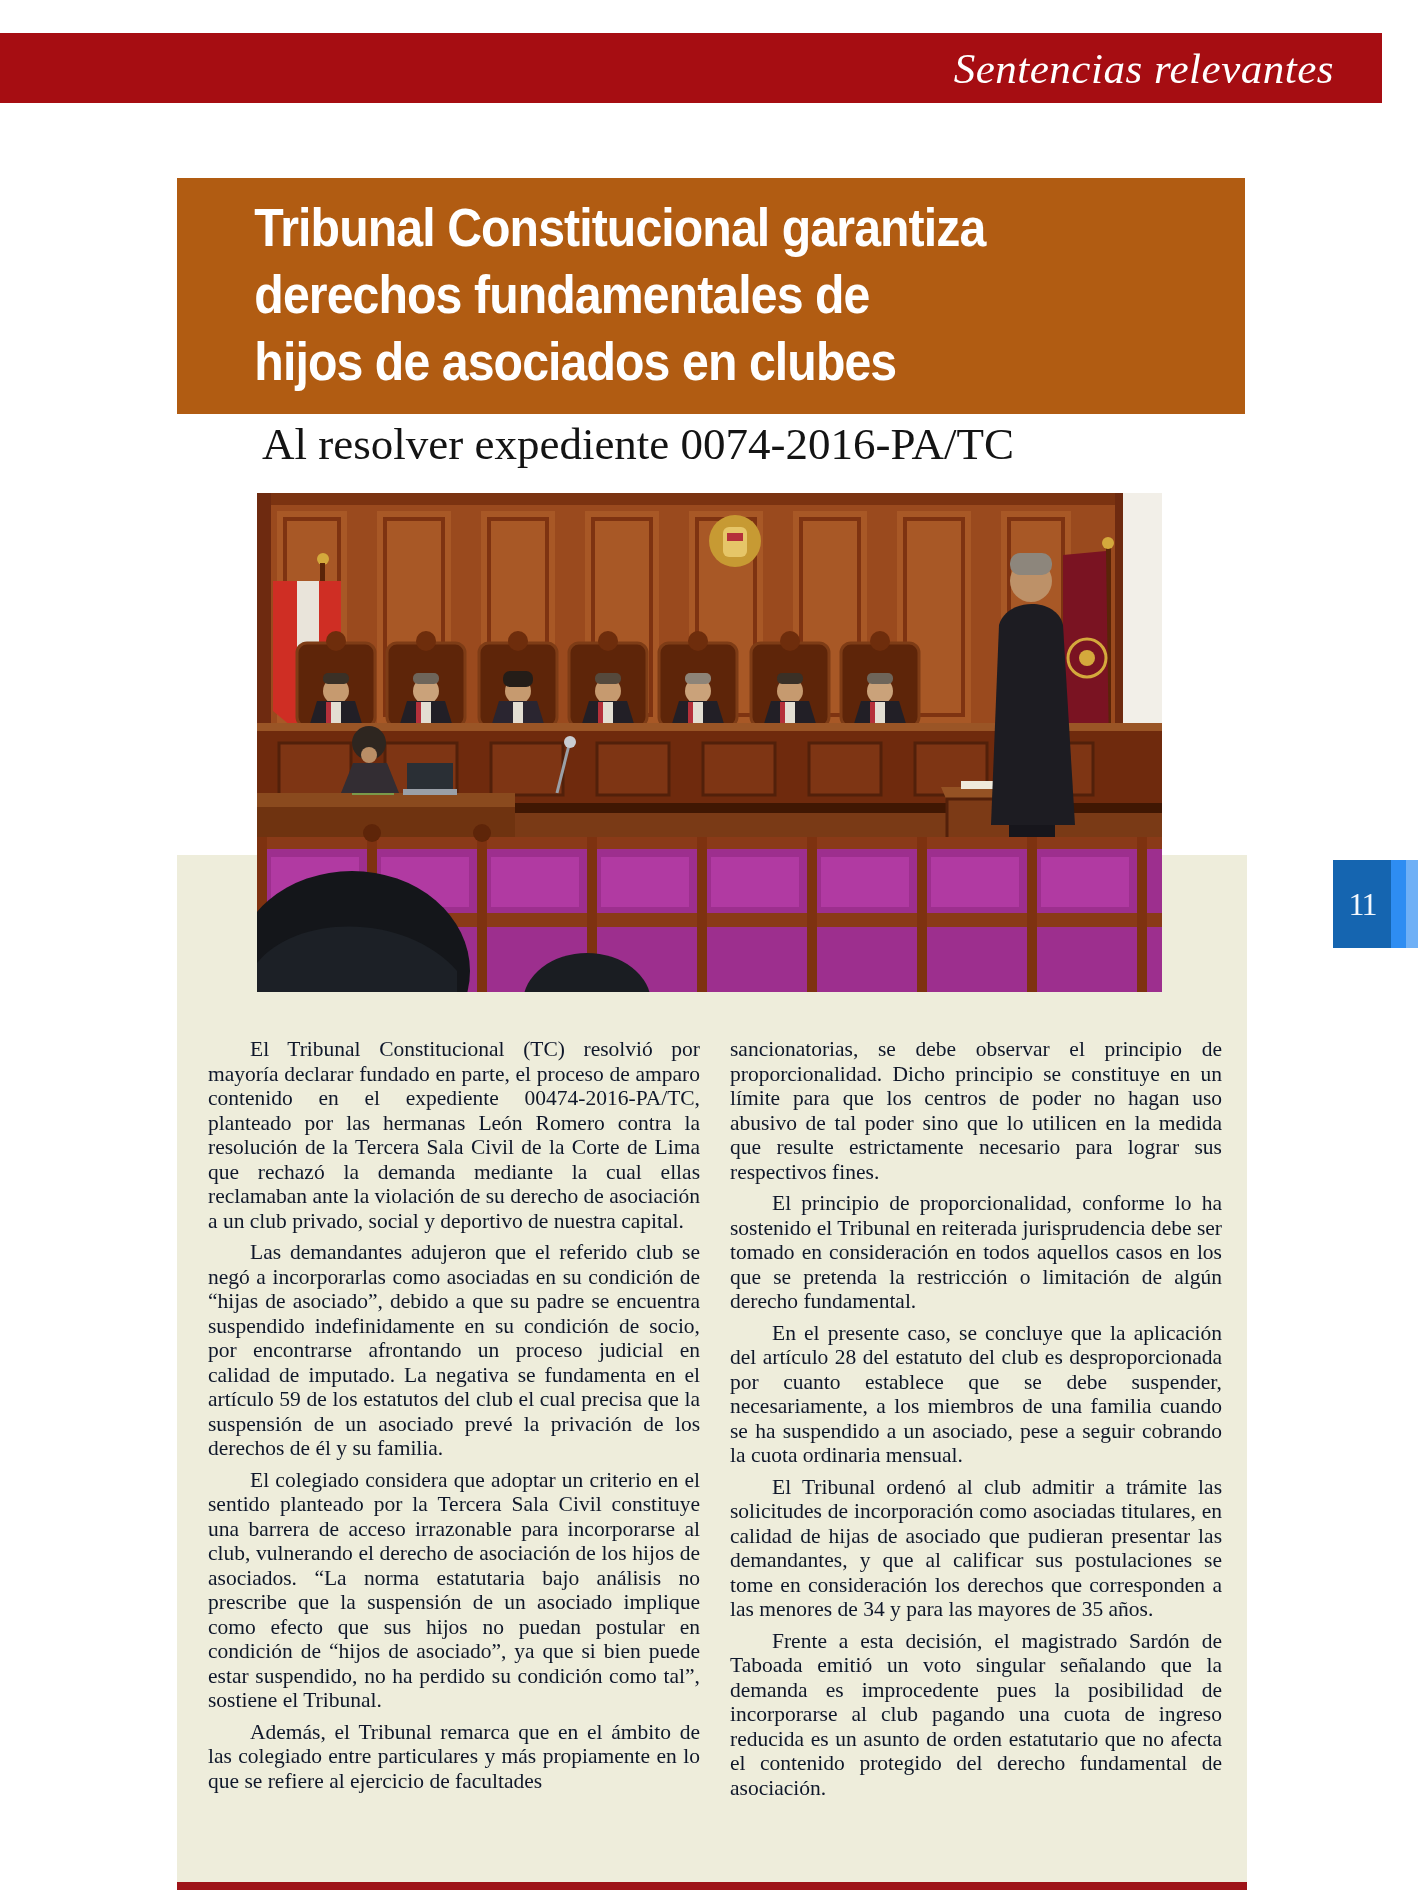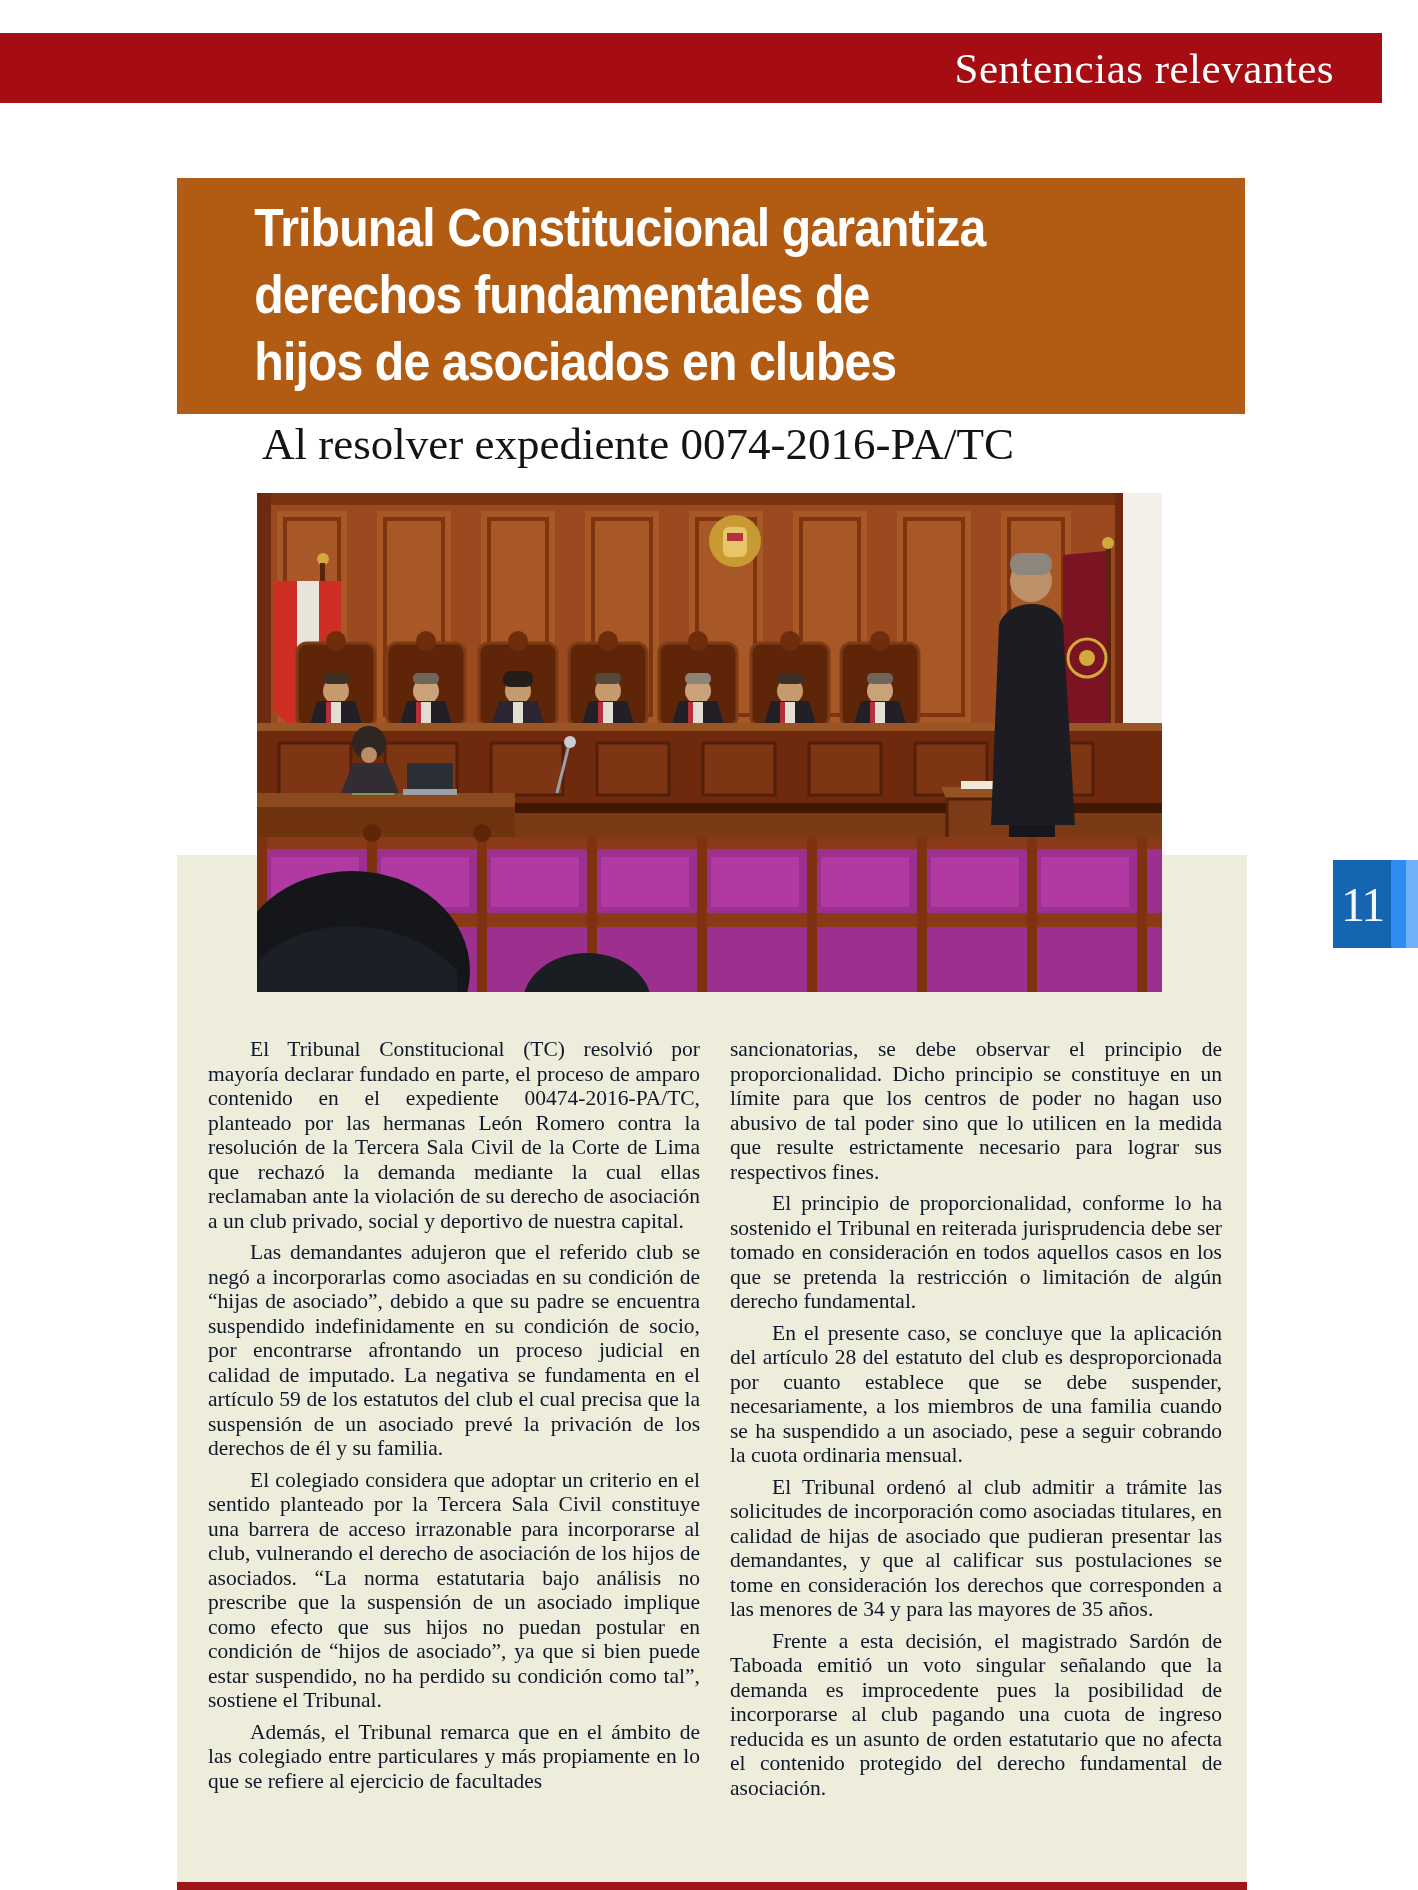--- a/index.html
+++ b/index.html
@@ -2,21 +2,21 @@
 <html><head>
 <meta charset="utf-8">
 <style>
   html,body{margin:0;padding:0;background:#ffffff;}
   .page{position:relative;width:1418px;height:1890px;background:#ffffff;overflow:hidden;
         font-family:"Liberation Serif",serif;}
 
   
   .topbar{position:absolute;left:0;top:33px;width:1382px;height:70px;background:#a60d12;
           display:flex;align-items:center;justify-content:flex-end;}
-  .topbar .section-title{color:#ffffff;font-size:43px;padding-right:48px;letter-spacing:.5px;}
+  .topbar .section-title{color:#ffffff;font-size:43px;padding-right:48px;letter-spacing:.5px;font-style:italic;}
 
   
   .title-box{position:absolute;left:177px;top:178px;width:1068px;height:236px;background:#b15c12;}
   .title-inner{padding:16px 0 0 85px;transform:scaleX(.91);transform-origin:left top;}
   .title-line{color:#ffffff;font-family:"Liberation Sans",sans-serif;font-weight:bold;
               font-size:53px;line-height:67px;letter-spacing:-1px;white-space:nowrap;}
 
   .subtitle{position:absolute;left:262px;top:416px;width:980px;color:#141414;
             font-size:45px;line-height:56px;white-space:nowrap;}
 
@@ -24,21 +24,21 @@
   .panel{position:absolute;left:177px;top:855px;width:1070px;height:1035px;background:#eeeddb;}
   .footer-bar{position:absolute;left:177px;top:1882px;width:1070px;height:8px;background:#9e1418;}
 
   
   .photo{position:absolute;left:257px;top:493px;width:905px;height:499px;}
   .photo svg{display:block;width:100%;height:100%;}
 
   
   .badge{position:absolute;left:1333px;top:860px;width:85px;height:88px;display:flex;}
   .badge .num{width:71px;height:88px;background:#1565b0;color:#f4f8fd;
-              font-size:48px;letter-spacing:-2px;display:flex;align-items:center;justify-content:center;text-align:right;}
+              font-size:32px;letter-spacing:-2px;display:flex;align-items:center;justify-content:center;text-align:right;}
   .badge .stripe1{width:18px;height:88px;background:#2e8df2;}
   .badge .stripe2{width:15px;height:88px;background:#6fb0f6;}
 
   
   .columns{position:absolute;left:208px;top:1037px;width:1014px;display:flex;gap:30px;}
   .col{width:492px;}
   .col p{margin:0 0 7px 0;font-size:21.5px;line-height:24.5px;text-align:justify;
          text-indent:42px;color:#0f172a;}
   .col p.no-indent{text-indent:0;}
 </style>

